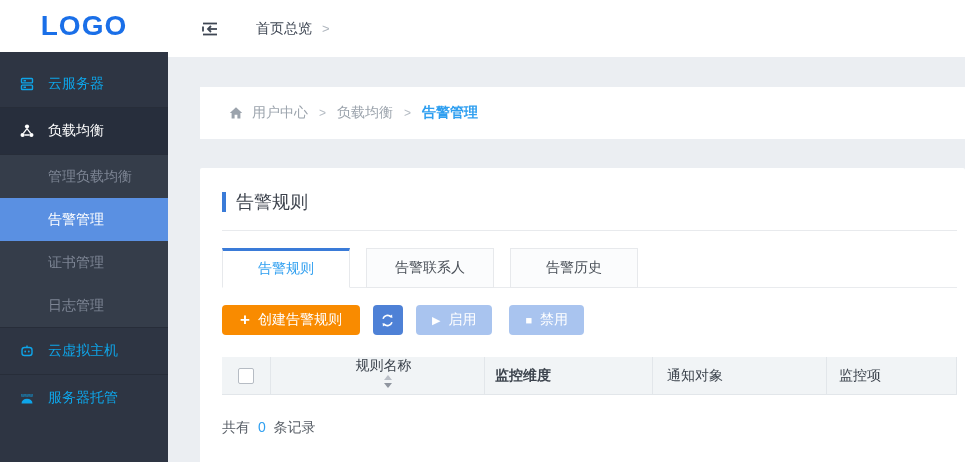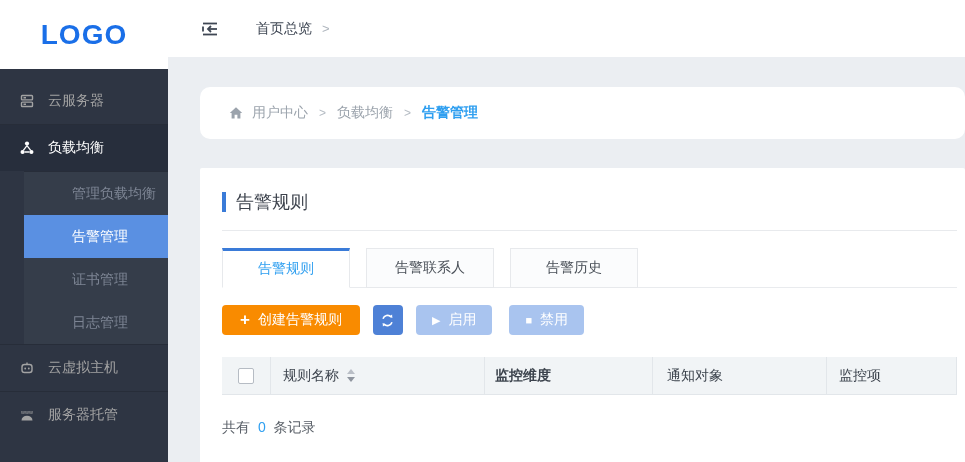--- a/index.html
+++ b/index.html
@@ -7,43 +7,43 @@
   body {
     font-family:"Liberation Sans","DejaVu Sans",sans-serif;
     background:var(--content-bg,#ebeef2);
     position:relative; font-size:14px;
   }
   .app { position:absolute; inset:0; }
 
   
   .sidebar { position:absolute; left:0; top:0; width:168px; height:462px;
              background:var(--sidebar-bg,#2e3543); }
-  .logo-area { height:69px; background:#fff; display:flex; align-items:center; justify-content:center;text-align:center; }
+  .logo-area { height:52px; background:#fff; display:flex; align-items:center; justify-content:center;text-align:center; }
   .logo-text { color:var(--logo-blue,#1a6fe8); font-size:28px; font-weight:800; letter-spacing:1px; }
   .menu { padding-top:8px; }
   .menu-item { height:47px; display:flex; align-items:center; padding-left:19px;
-               color:#a3a3a3; cursor:pointer; }
+               color:#0ea5e9; cursor:pointer; }
   .menu-item + .menu-item, .submenu-wrap, .submenu-wrap + .menu-item { border-top:1px solid #272d39; }
   .menu-item .mi-icon { width:16px; height:16px; margin-right:13px; display:inline-flex; }
   .menu-item.parent-active { background:var(--sidebar-active-parent-bg,#272e3c); color:#fff; }
-  .submenu-wrap { background:var(--submenu-bg,#353d4a);margin-left:24px; }
+  .submenu-wrap { background:var(--submenu-bg,#353d4a); }
   .submenu-item { height:43px; display:flex; align-items:center; padding-left:48px;
                   color:#7d8594; cursor:pointer; }
   .submenu-item.active { background:var(--active-item-blue,#5a90e2); color:#fff; }
 
   
   .topbar { position:absolute; left:168px; top:0; right:0; height:57px; background:#fff;
             display:flex; align-items:center; padding-left:32px; }
   .collapse-btn { width:20px; height:20px; color:#3f4754; cursor:pointer; display:inline-flex; }
   .topbar-title { margin-left:36px; color:#3f4754; }
   .topbar-chevron { margin-left:10px; color:#aeb5bd; font-size:13px; }
 
   
   .crumb-card { position:absolute; left:200px; top:87px; right:0; height:52px; background:#fff;
-                border-radius:10px; display:flex; align-items:center; padding-left:28px; color:#9ba3ac; }
+                border-radius:0; display:flex; align-items:center; padding-left:28px; color:#9ba3ac; }
   .crumb-home { width:16px; height:16px; color:#9ba3ac; margin-right:8px; display:inline-flex; }
   .crumb-sep { margin:0 11px; color:#b4bbc3; font-size:12px; }
   .crumb-link { cursor:pointer; }
   .crumb-active { color:var(--link-blue,#2f9ff0); font-weight:bold; }
 
   
   .main-card { position:absolute; left:200px; top:168px; right:0; bottom:-20px; background:#fff;
                border-radius:2px; padding:0 8px 0 22px; }
   .page-title-row { margin-top:22px; height:24px; display:flex; align-items:center; }
   .title-accent { width:4px; height:20px; background:var(--accent-blue,#3a7bd8); margin-right:10px; }
@@ -68,21 +68,21 @@
   .btn-refresh { background:var(--refresh-blue,#4e81d6); width:30px; margin-right:13px; }
   .btn-light { background:var(--disabled-blue,#a9c4ef); padding:0 16px; margin-right:17px; }
   .btn-light .glyph { font-size:11px; margin-right:8px; }
   .btn-light .gicon { margin-right:8px; display:inline-flex; }
 
   
   .thead { margin-top:22px; display:flex; height:38px; background:var(--table-header-bg,#f1f4f6);
            border-bottom:1px solid #e2e6ea; color:#3c434d; }
   .th { display:flex; align-items:center; border-right:1px solid #e2e6ea; }
   .th-check { width:49px; justify-content:center; }
-  .th-1 { width:214px; padding-left:12px; }
+  .th-1 { width:214px; padding-left:12px;flex-direction:column; }
   .th-2 { width:168px; padding-left:10px;font-weight:bold; }
   .th-3 { width:174px; padding-left:14px; }
   .th-4 { flex:1; padding-left:12px; }
   .checkbox { width:16px; height:16px; background:#fff; border:1px solid #b6bcc4; border-radius:2px; cursor:pointer; }
   .sort { display:inline-flex; flex-direction:column; margin-left:8px; cursor:pointer; }
   .caret { width:0; height:0; border-left:4px solid transparent; border-right:4px solid transparent; }
   .caret-up { border-bottom:5px solid #b9bec6; margin-bottom:3px; }
   .caret-down { border-top:5px solid #8f959f; }
 
   

